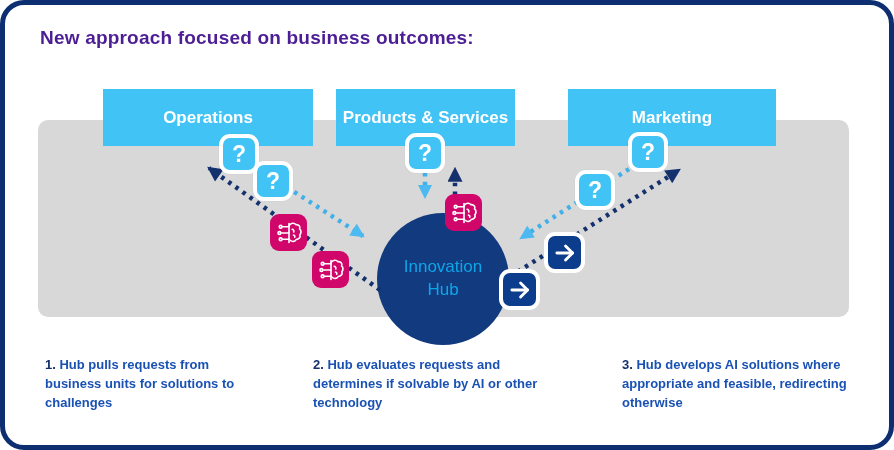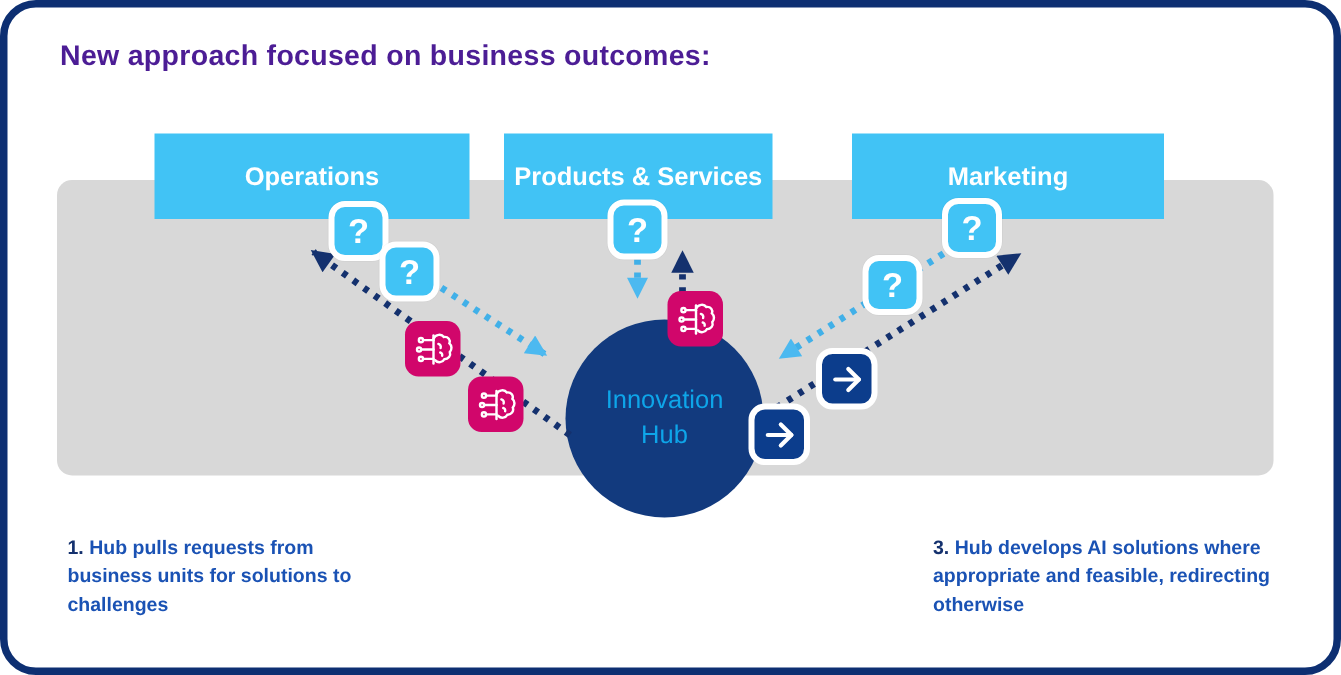--- a/index.html
+++ b/index.html
@@ -187,18 +187,22 @@
     <svg viewBox="0 0 24 24" fill="none" stroke="#ffffff" stroke-width="2.6" stroke-linecap="round" stroke-linejoin="round">
       <path d="M4.5 12 H19"></path>
         <path d="M12.5 5.5 L19 12 L12.5 18.5"></path>
     </svg>
   </div>
 
   <div class="step step-1">
     <span class="step-num">1.</span>
     <span>Hub pulls requests from business units for solutions to challenges</span>
   </div>
+  <div class="step step-2">
+    <span class="step-num">2.</span>
+    <span>Hub evaluates requests and determines if solvable by AI or other technology</span>
+  </div>
   <div class="step step-3">
     <span class="step-num">3.</span>
     <span>Hub develops AI solutions where appropriate and feasible, redirecting otherwise</span>
   </div>
 
 </div>
 
 </body></html>

